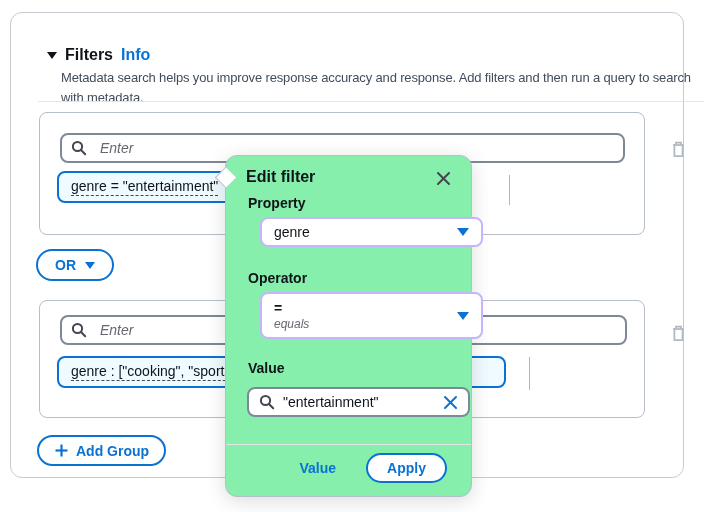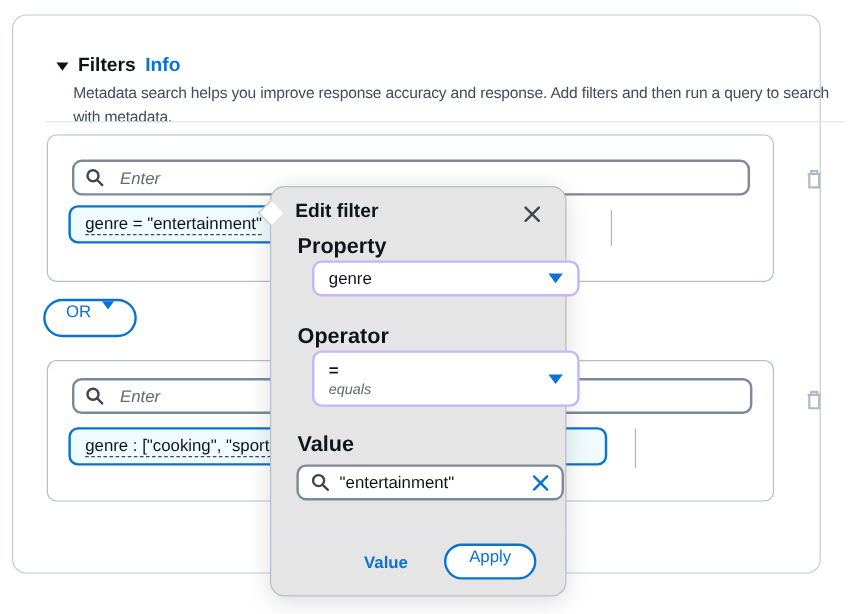--- a/index.html
+++ b/index.html
@@ -57,47 +57,47 @@
   .vsep-2 { left:489px; top:56px; height:33px; }
 
   .trash-btn {
     position:absolute; width:24px; height:24px; background:none; border:none;
     display:flex; align-items:center; justify-content:center; cursor:pointer;
   }
   .trash-1 { left:655px; top:124px; }
   .trash-2 { left:655px; top:308px; }
 
   .pill {
-    display:inline-flex; align-items:flex-start; background:#fff; border:2px solid #0972d3;
-    border-radius:18px; color:#0972d3; font-weight:normal; font-size:14px;
+    display:inline-flex; align-items:center; background:#fff; border:2px solid #0972d3;
+    border-radius:18px; color:#0972d3; font-weight:bold; font-size:14px;
     font-family:"Liberation Sans", sans-serif; cursor:pointer;
   }
   .or-btn { position:absolute; left:25px; top:236px; height:32px; padding:0 17px; gap:9px; }
   .tri-blue {
     width:0; height:0; border-left:5.5px solid transparent; border-right:5.5px solid transparent;
     border-top:7.5px solid #0972d3;
   }
   .add-btn { position:absolute; left:26px; top:422px; height:31px; padding:0 15px; gap:7px; }
 
   
   .popover {
     position:absolute; left:225px; top:155px; width:247px; height:342px;
-    background:#e5e5e5; border:1px solid #b6bec9; border-radius:12px;
+    background:#86efac; border:1px solid #b6bec9; border-radius:12px;
     box-shadow:0 4px 20px rgba(0,7,22,.14); z-index:10;
   }
   .pop-arrow {
     position:absolute; left:-8px; top:14px; width:15px; height:15px; background:#fff;
     border-left:1px solid #b6bec9; border-bottom:1px solid #b6bec9; transform:rotate(45deg);
   }
   .pop-title { position:absolute; left:20px; top:12px; font-size:16px; font-weight:bold; }
   .pop-close {
     position:absolute; right:14px; top:8px; width:28px; height:28px; background:none; border:none;
     display:flex; align-items:center; justify-content:center; cursor:pointer;
   }
-  .pop-label { position:absolute; left:22px; font-size:18px; font-weight:bold; color:#0f141a; }
+  .pop-label { position:absolute; left:22px; font-size:14px; font-weight:bold; color:#0f141a; }
   .lbl-property { top:39px; }
   .lbl-operator { top:114px; }
   .lbl-value { top:204px; }
   .select {
     position:absolute; left:34px; width:223px; border:2px solid #c4b5fd; border-radius:8px;
     background:#fff; display:flex; align-items:center; padding:0 12px; cursor:pointer;
   }
   .sel-property { top:61px; height:30px; font-size:14px; }
   .sel-operator { top:136px; height:47px; align-items:flex-start; flex-direction:column; justify-content:center; }
   .sel-operator .op-main { font-size:14px; font-weight:bold; line-height:17px; }
@@ -180,20 +180,27 @@
       <div class="vsep vsep-2"></div>
     </div>
     <button class="trash-btn trash-2">
       <svg width="15" height="18" viewBox="0 0 15 18">
           <path d="M2 5h11" stroke="#b0bac5" stroke-width="1.8" fill="none"></path>
           <path d="M5 5V2.6h5V5" stroke="#b0bac5" stroke-width="1.8" fill="none"></path>
           <path d="M3.4 5v11.2h8.2V5" stroke="#b0bac5" stroke-width="1.8" fill="none"></path>
         </svg>
     </button>
 
+    <button class="pill add-btn">
+      <svg width="15" height="15" viewBox="0 0 15 15">
+          <line x1="7.5" y1="1.5" x2="7.5" y2="13.5" stroke="#0972d3" stroke-width="2.2"></line>
+          <line x1="1.5" y1="7.5" x2="13.5" y2="7.5" stroke="#0972d3" stroke-width="2.2"></line>
+        </svg>
+      <span>Add Group</span>
+    </button>
   </div>
 
   <div class="popover">
     <div class="pop-arrow"></div>
     <div class="pop-title">Edit filter</div>
     <button class="pop-close">
       <svg width="15" height="15" viewBox="0 0 15 15">
           <line x1="2" y1="2" x2="13" y2="13" stroke="#424650" stroke-width="2" stroke-linecap="round"></line>
           <line x1="13" y1="2" x2="2" y2="13" stroke="#424650" stroke-width="2" stroke-linecap="round"></line>
         </svg>

